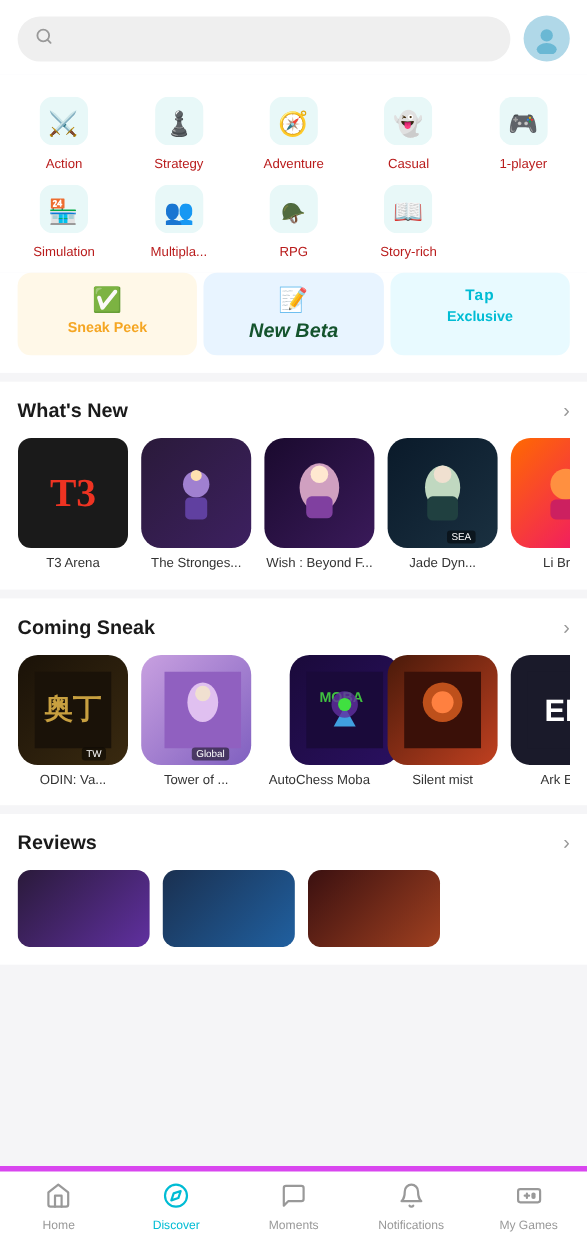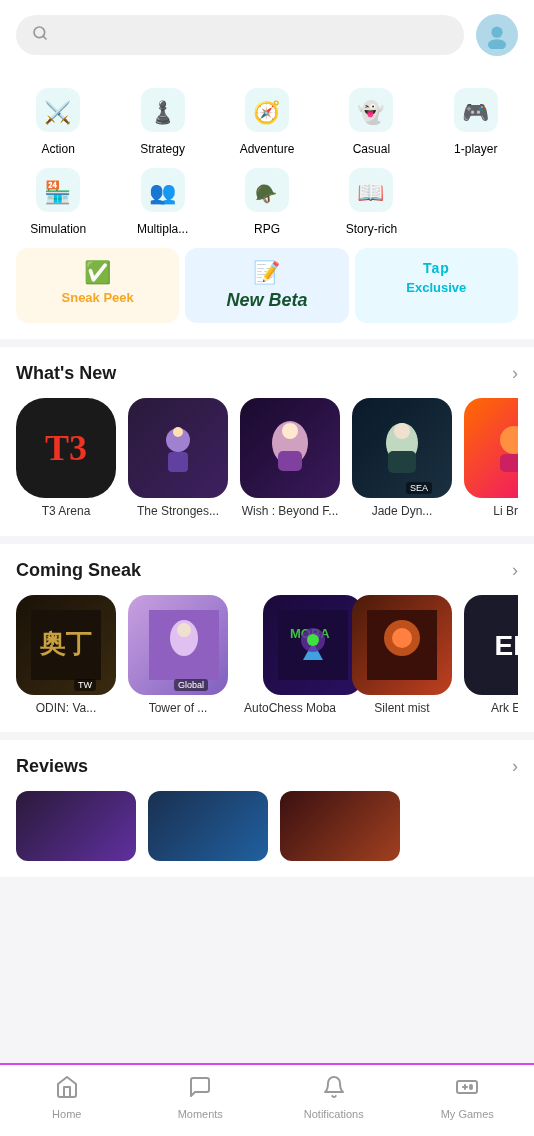--- a/index.html
+++ b/index.html
@@ -59,21 +59,21 @@
       gap: 6px;
       cursor: pointer;
     }
     .category-icon {
       width: 52px; height: 52px;
       display: flex; align-items: center; justify-content: center;
       font-size: 28px;
     }
     .category-label {
       font-size: 12px;
-      color: #000000;
+      color: #b91c1c;
       text-align: center;
     }
     .tabs-row {
       display: flex;
       gap: 0;
       padding: 0 16px 16px;
       background: #fff;
     }
     .tab-item {
       flex: 1;
@@ -159,21 +159,21 @@
     .silent-bg { background: linear-gradient(135deg, #4a1a0a, #c04020); display:flex; align-items:center; justify-content:center; }
     .ark-bg { background: #1a1a2a; display:flex; align-items:center; justify-content:center; }
 
     
     .bottom-nav {
       position: fixed;
       bottom: 0;
       left: 0;
       width: 534px;
       background: #fff;
-      border-top: 2px solid #d946ef;
+      border-top: 5px solid #d946ef;
       display: flex;
       justify-content: space-around;
       padding: 10px 0 16px;
       align-items: center;
     }
     .nav-item {
       display: flex;
       flex-direction: column;
       align-items: center;
       gap: 3px;
@@ -338,21 +338,21 @@
 </div>
 
 <div class="section">
   <div class="section-header">
     <span class="section-title">What's New</span>
     <span class="section-arrow">›</span>
   </div>
   <div class="games-scroll">
 
     <div class="game-card">
-      <div class="game-thumb t3-bg" style="background:#1a1a1a; border-radius:29px;">
+      <div class="game-thumb t3-bg" style="background:#1a1a1a; border-radius:12px;">
         <span style="font-size:36px; font-weight:900; color:#ee3322; font-family:serif;">T3</span>
       </div>
       <div class="game-name-wrap">
         <span class="game-name">T3 Arena</span>
       </div>
     </div>
 
     <div class="game-card">
       <div class="game-thumb strongest-bg" style="border-radius:18px;">
         <svg width="60" height="60" viewBox="0 0 60 60">
@@ -505,20 +505,29 @@
   <div class="nav-item">
     <span class="nav-icon">
       <svg width="24" height="24" viewBox="0 0 24 24" fill="none" stroke="#999" stroke-width="2" stroke-linecap="round" stroke-linejoin="round">
         <path d="M3 9l9-7 9 7v11a2 2 0 0 1-2 2H5a2 2 0 0 1-2-2z"></path>
         <polyline points="9 22 9 12 15 12 15 22"></polyline>
       </svg>
     </span>
     <span class="nav-label">Home</span>
   </div>
   <div class="nav-item">
+    <span class="nav-icon active">
+      <svg width="24" height="24" viewBox="0 0 24 24" fill="none" stroke="#00bcd4" stroke-width="2" stroke-linecap="round" stroke-linejoin="round">
+        <circle cx="12" cy="12" r="10"></circle>
+        <path d="M16.24 7.76l-2.12 6.36-6.36 2.12 2.12-6.36 6.36-2.12z"></path>
+      </svg>
+    </span>
+    <span class="nav-label active">Discover</span>
+  </div>
+  <div class="nav-item">
     <span class="nav-icon">
       <svg width="24" height="24" viewBox="0 0 24 24" fill="none" stroke="#999" stroke-width="2" stroke-linecap="round" stroke-linejoin="round">
         <path d="M21 15a2 2 0 0 1-2 2H7l-4 4V5a2 2 0 0 1 2-2h14a2 2 0 0 1 2 2z"></path>
       </svg>
     </span>
     <span class="nav-label">Moments</span>
   </div>
   <div class="nav-item">
     <span class="nav-icon">
       <svg width="24" height="24" viewBox="0 0 24 24" fill="none" stroke="#999" stroke-width="2" stroke-linecap="round" stroke-linejoin="round">

